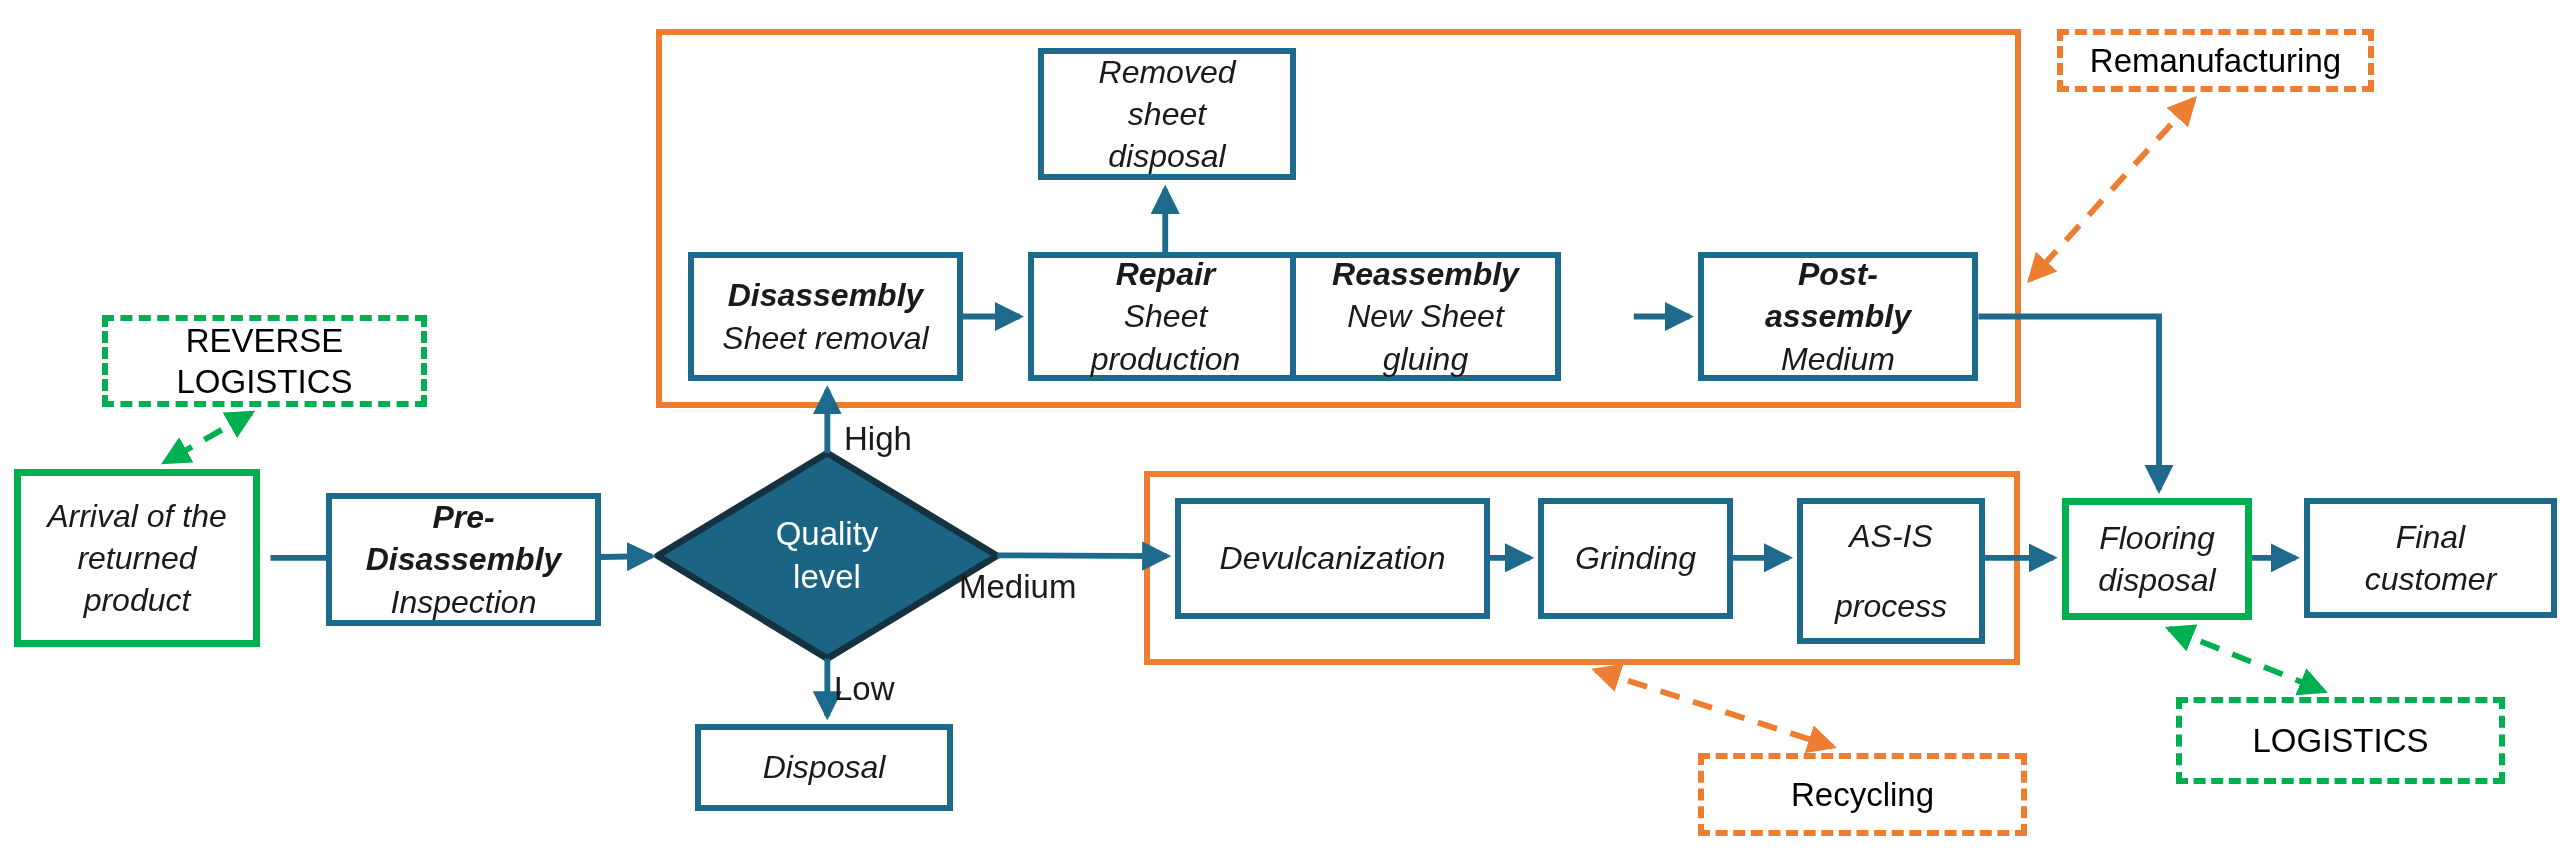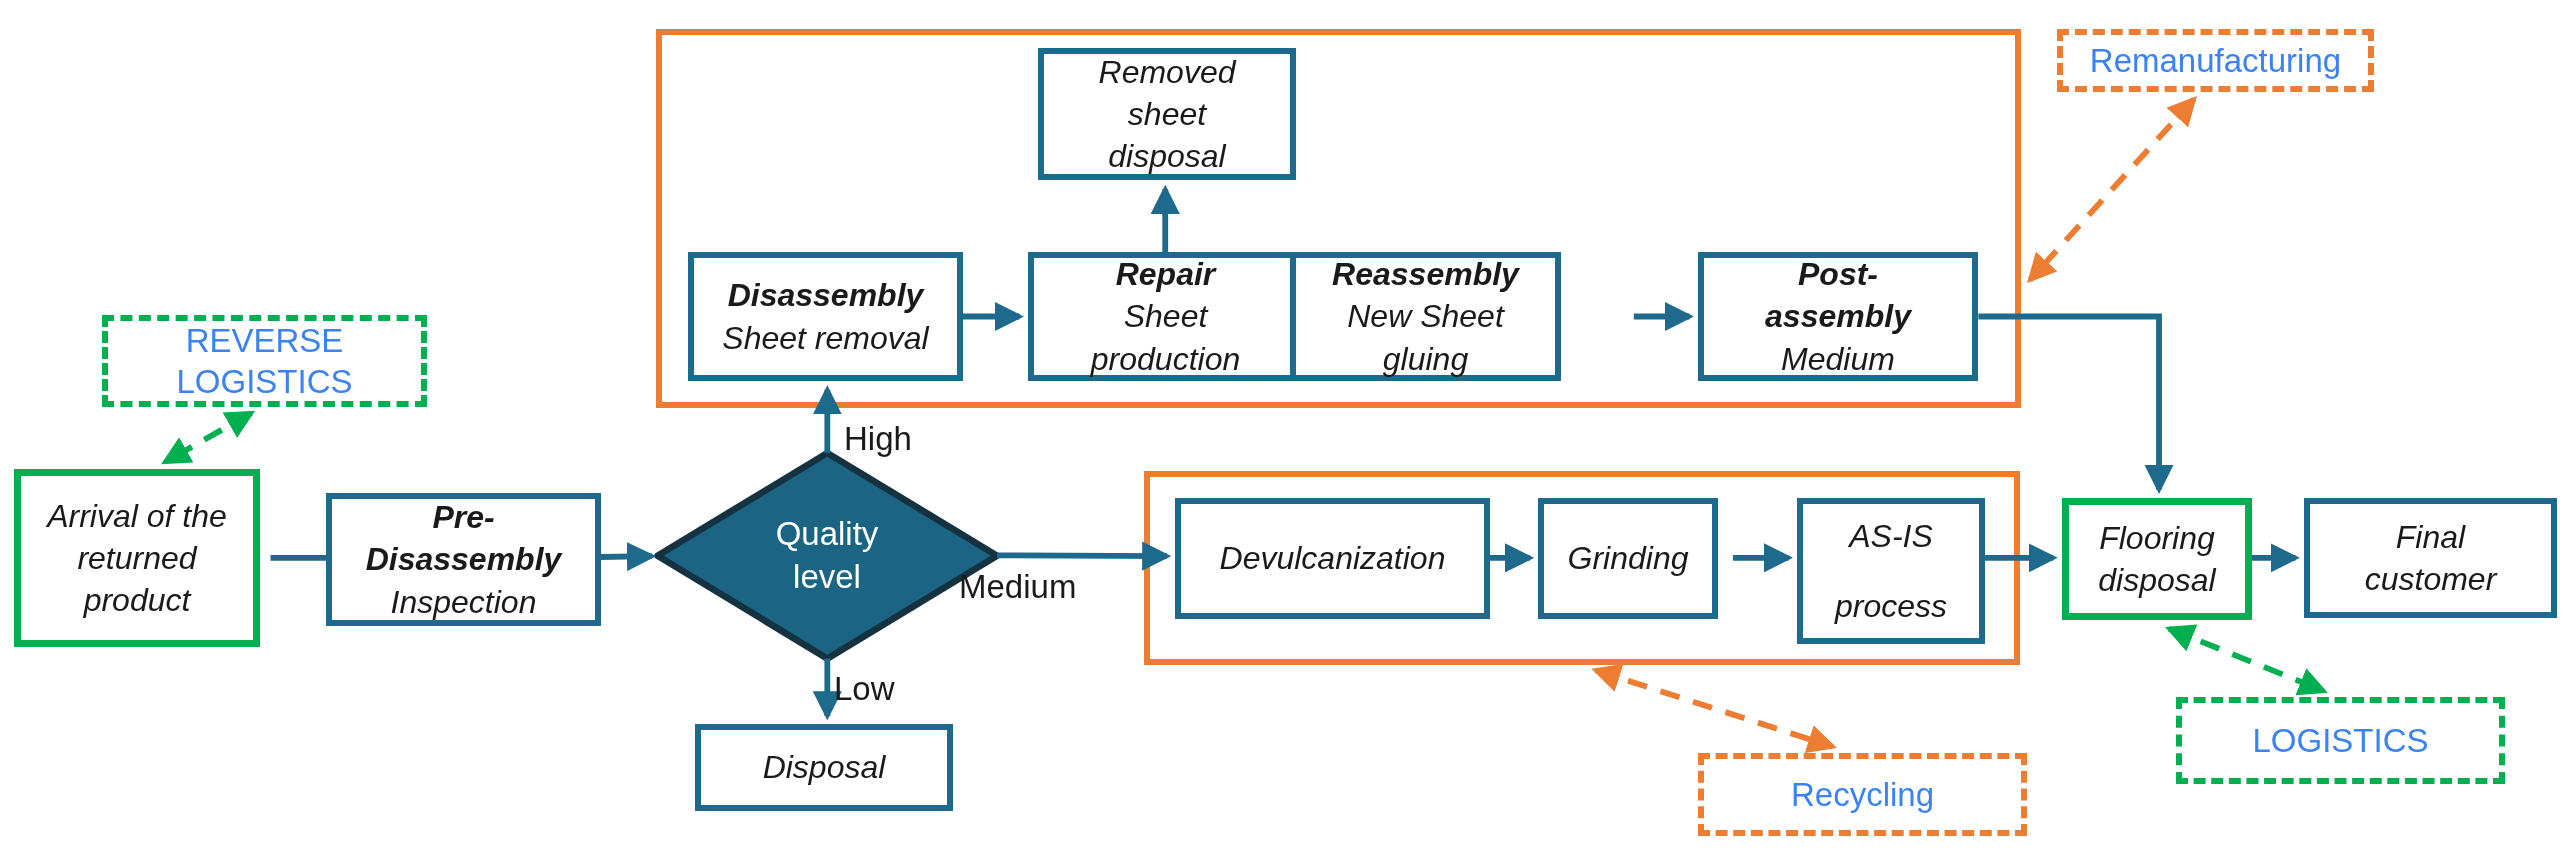--- a/index.html
+++ b/index.html
@@ -11,21 +11,21 @@
   .teal{border:6.7px solid #1E6A8C;}
   .green{border:7.5px solid #00B050;}
   .node .ln{display:block;font-size:32px;line-height:1.32;font-weight:400;}
   .node .b{font-weight:700;}
   .container-box{position:absolute;z-index:0;box-sizing:border-box;background:transparent;}
   .cont-orange{border:6.7px solid #ED7D31;}
   .callout{position:absolute;z-index:2;background:#ffffff;display:flex;flex-direction:column;
            align-items:center;justify-content:center;text-align:center;box-sizing:border-box;}
   .dash-green{border:6.7px dashed #00B050;}
   .dash-orange{border:6.7px dashed #ED7D31;}
-  .callout .ln{display:block;font-size:33px;line-height:1.25;font-weight:400;color:#3b82f6;}
+  .callout .ln{display:block;font-size:33px;line-height:1.25;font-weight:400;color:#000000;}
   .flow-label{position:absolute;z-index:3;font-size:33px;color:#1a1a1a;}
   .diamond-text{position:absolute;z-index:3;display:flex;flex-direction:column;align-items:center;
                 justify-content:center;text-align:center;color:#ffffff;}
   .diamond-text .ln{display:block;font-size:33px;line-height:1.3;}
 </style>
 </head>
 <body>
 
 <div id="stage">
 
@@ -115,21 +115,21 @@
   <div class="node teal" style="left:1698px;top:252px;width:280px;height:129px;">
     <span class="ln b">Post-</span>
     <span class="ln b">assembly</span>
     <span class="ln">Medium</span>
   </div>
 
   <div class="node teal" style="left:1175px;top:498px;width:315px;height:121px;">
     <span class="ln">Devulcanization</span>
   </div>
 
-  <div class="node teal" style="left:1538px;top:498px;width:180px;height:121px;">
+  <div class="node teal" style="left:1538px;top:498px;width:195px;height:121px;">
     <span class="ln">Grinding</span>
   </div>
 
   <div class="node teal" style="left:1797px;top:498px;width:188px;height:146px;gap:27px;">
     <span class="ln">AS-IS</span>
     <span class="ln">process</span>
   </div>
 
   <div class="node green" style="left:2062px;top:498px;width:190px;height:122px;">
     <span class="ln">Flooring</span>

